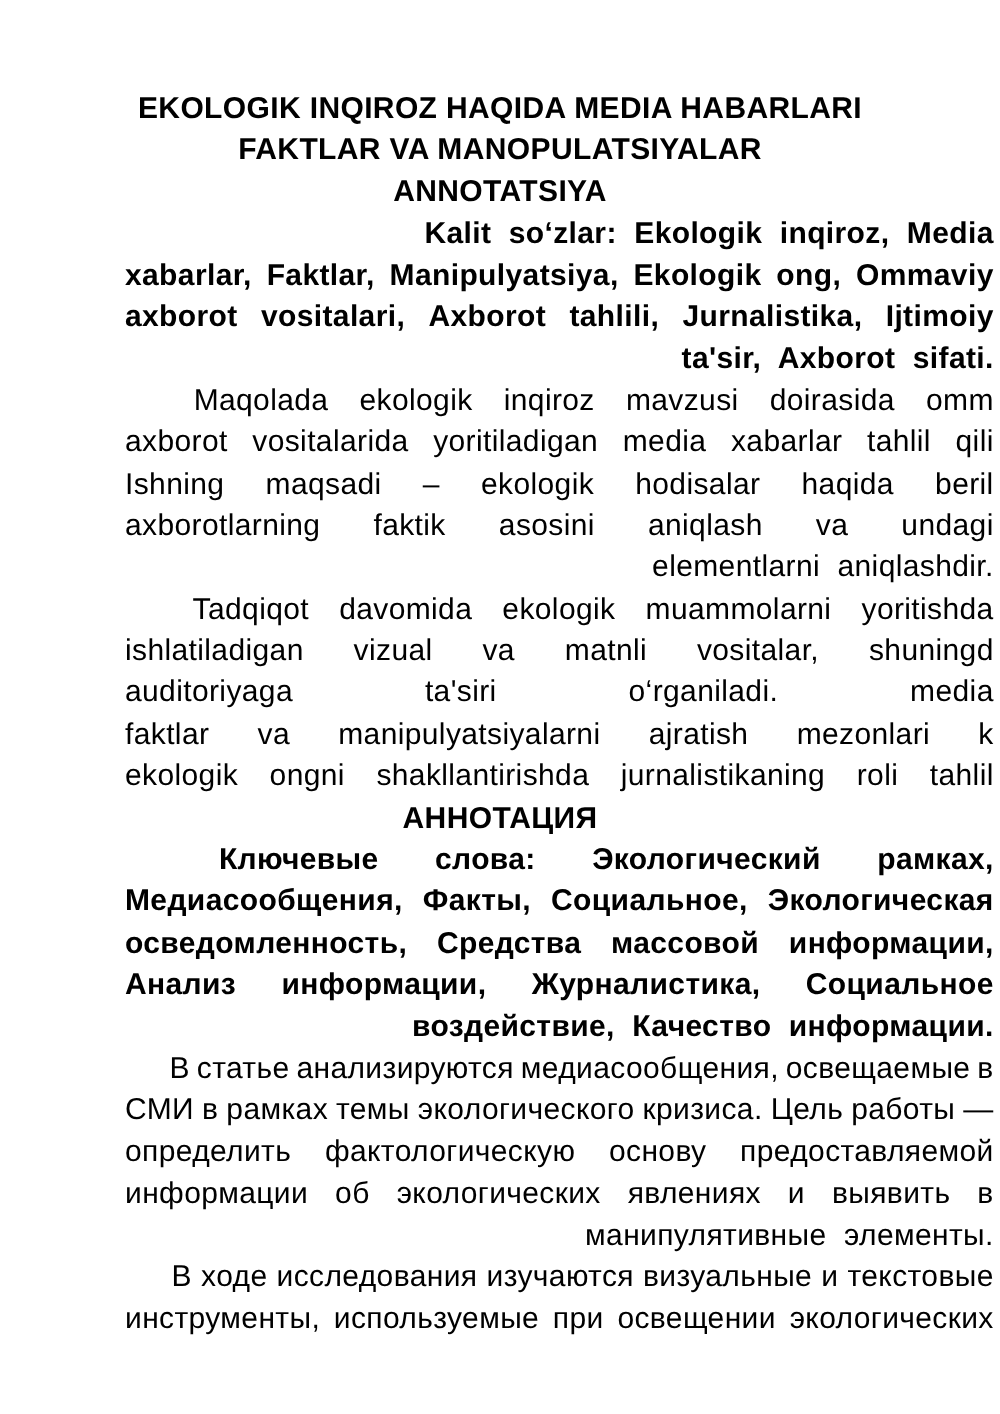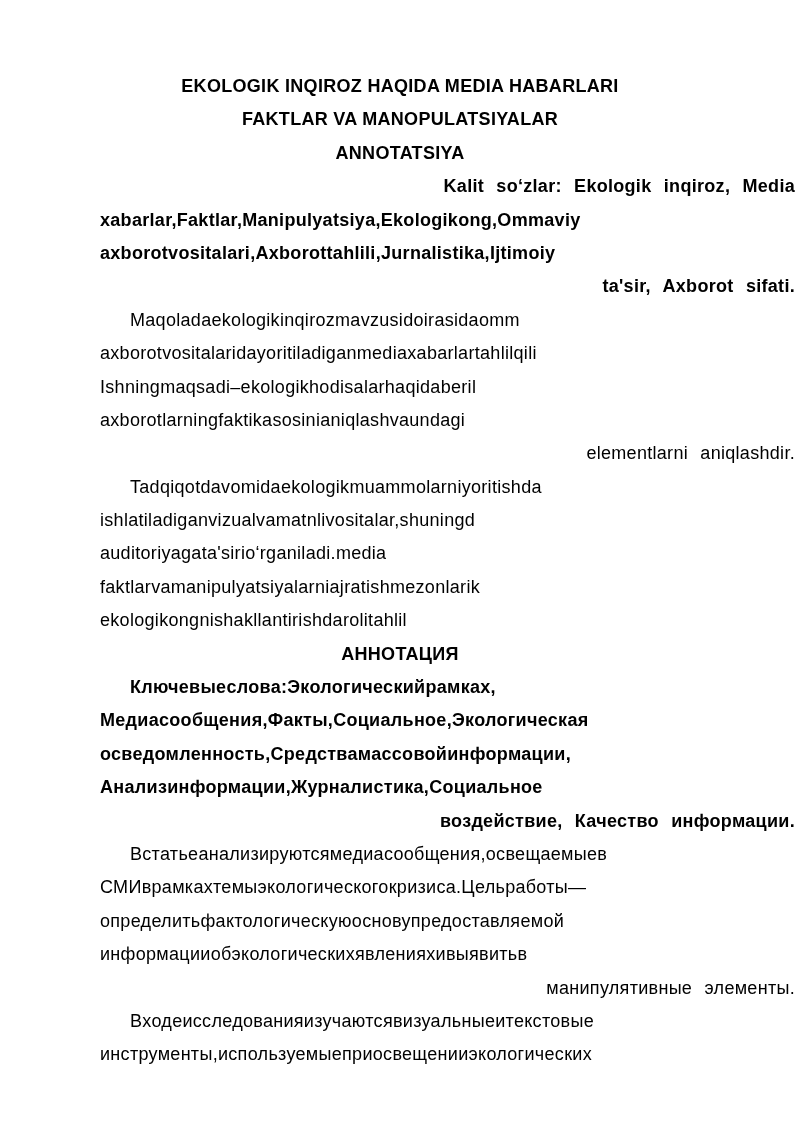--- a/index.html
+++ b/index.html
@@ -19,33 +19,33 @@
   }
   .column {
     position: absolute;
     top: 70px;
     left: 100px;
     width: 695px;
   }
   .line {
     height: 33.4px;
     line-height: 33.4px;
-    font-size: 18px;
+    font-size: 24px;
     white-space: nowrap;
     letter-spacing: 0.3px;
   }
   
   .line.center {
     width: 600px;
     text-align: center;
   }
   
   .line.justify {
     display: flex;
-    justify-content: flex-start;
+    justify-content: space-between;
     align-items: baseline;
     width: 100%;
   }
   .line.justify > span { flex: 0 0 auto; }
   .indent-spacer { display: inline-block; width: 30px; flex: 0 0 30px; }
   
   .line.left { word-spacing: 7px; text-align: right; }
   .line.left.indent { padding-left: 52px; }
   .title { font-weight: bold; }
   .bold  { font-weight: bold; }
@@ -140,20 +140,21 @@
         <span>va</span>
         <span>manipulyatsiyalarni</span>
         <span>ajratish</span>
         <span>mezonlari</span>
         <span>k</span>
       </div>
       <div class="line body justify">
         <span>ekologik</span>
         <span>ongni</span>
         <span>shakllantirishda</span>
+        <span>jurnalistikaning</span>
         <span>roli</span>
         <span>tahlil</span>
       </div>
       <div class="line title center">АННОТАЦИЯ</div>
       <div class="line bold justify indent">
         <span class="indent-spacer"></span>
         <span>Ключевые</span>
         <span>слова:</span>
         <span>Экологический</span>
         <span>рамках,</span>

